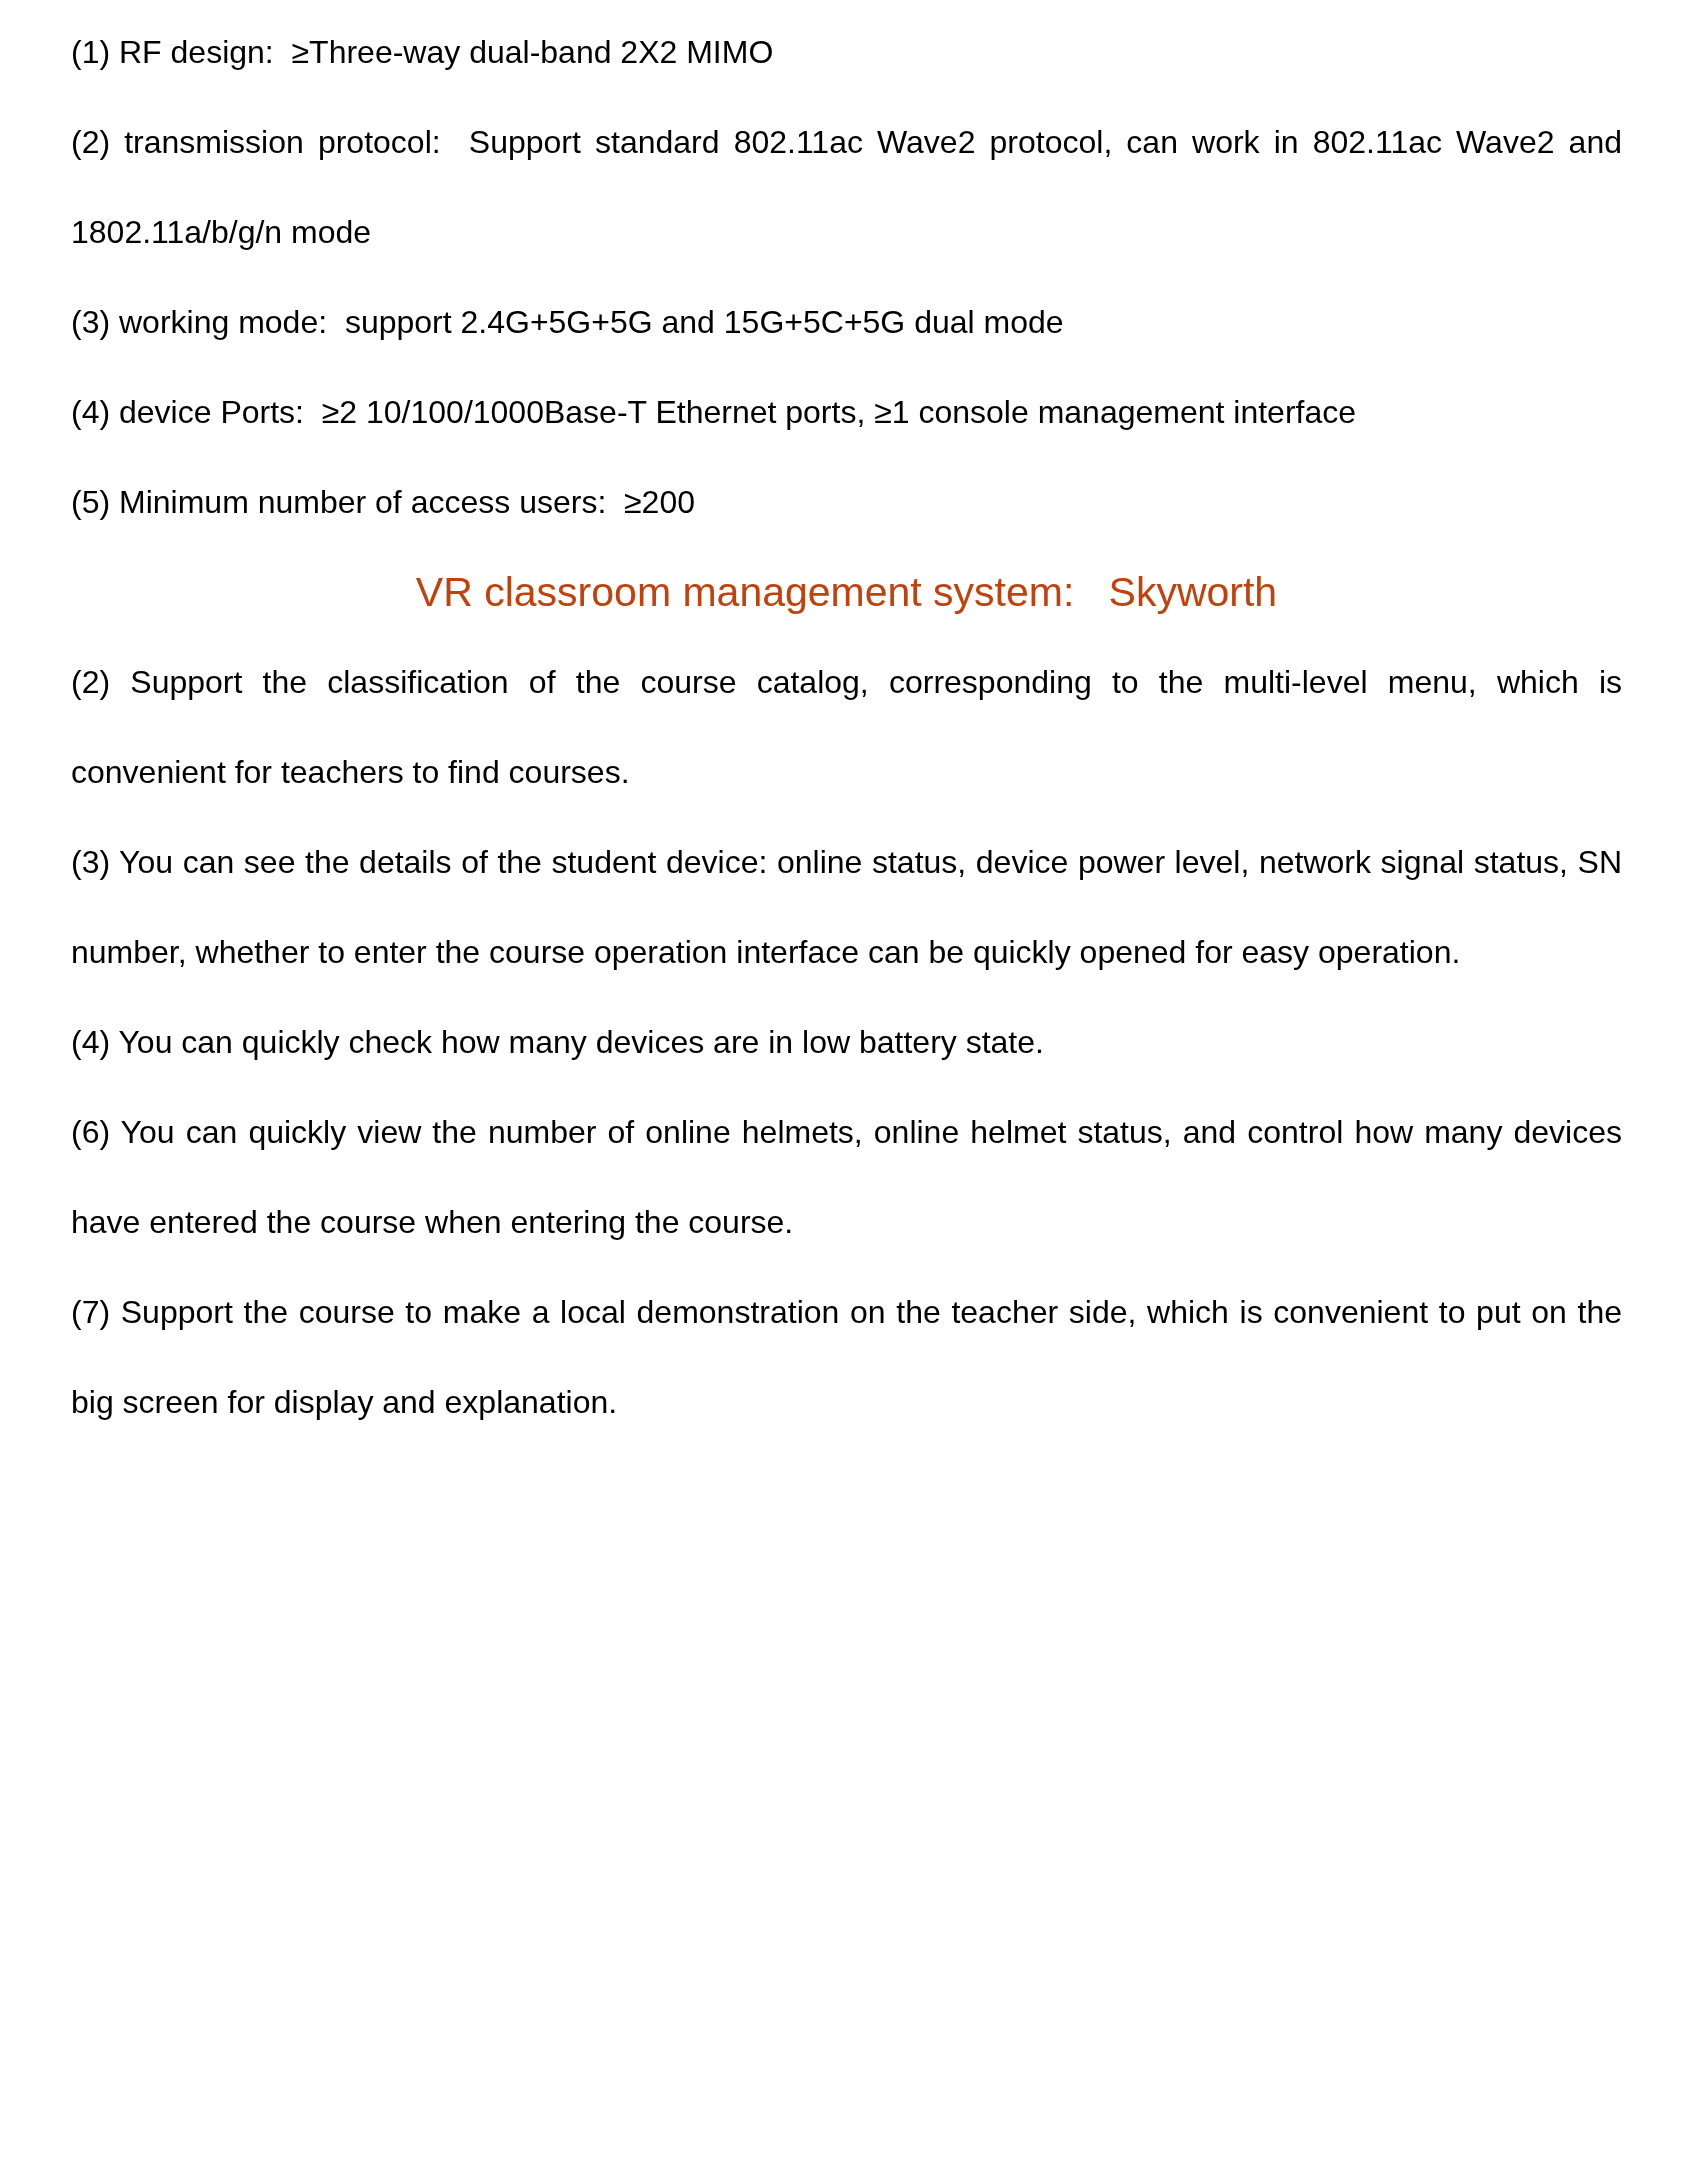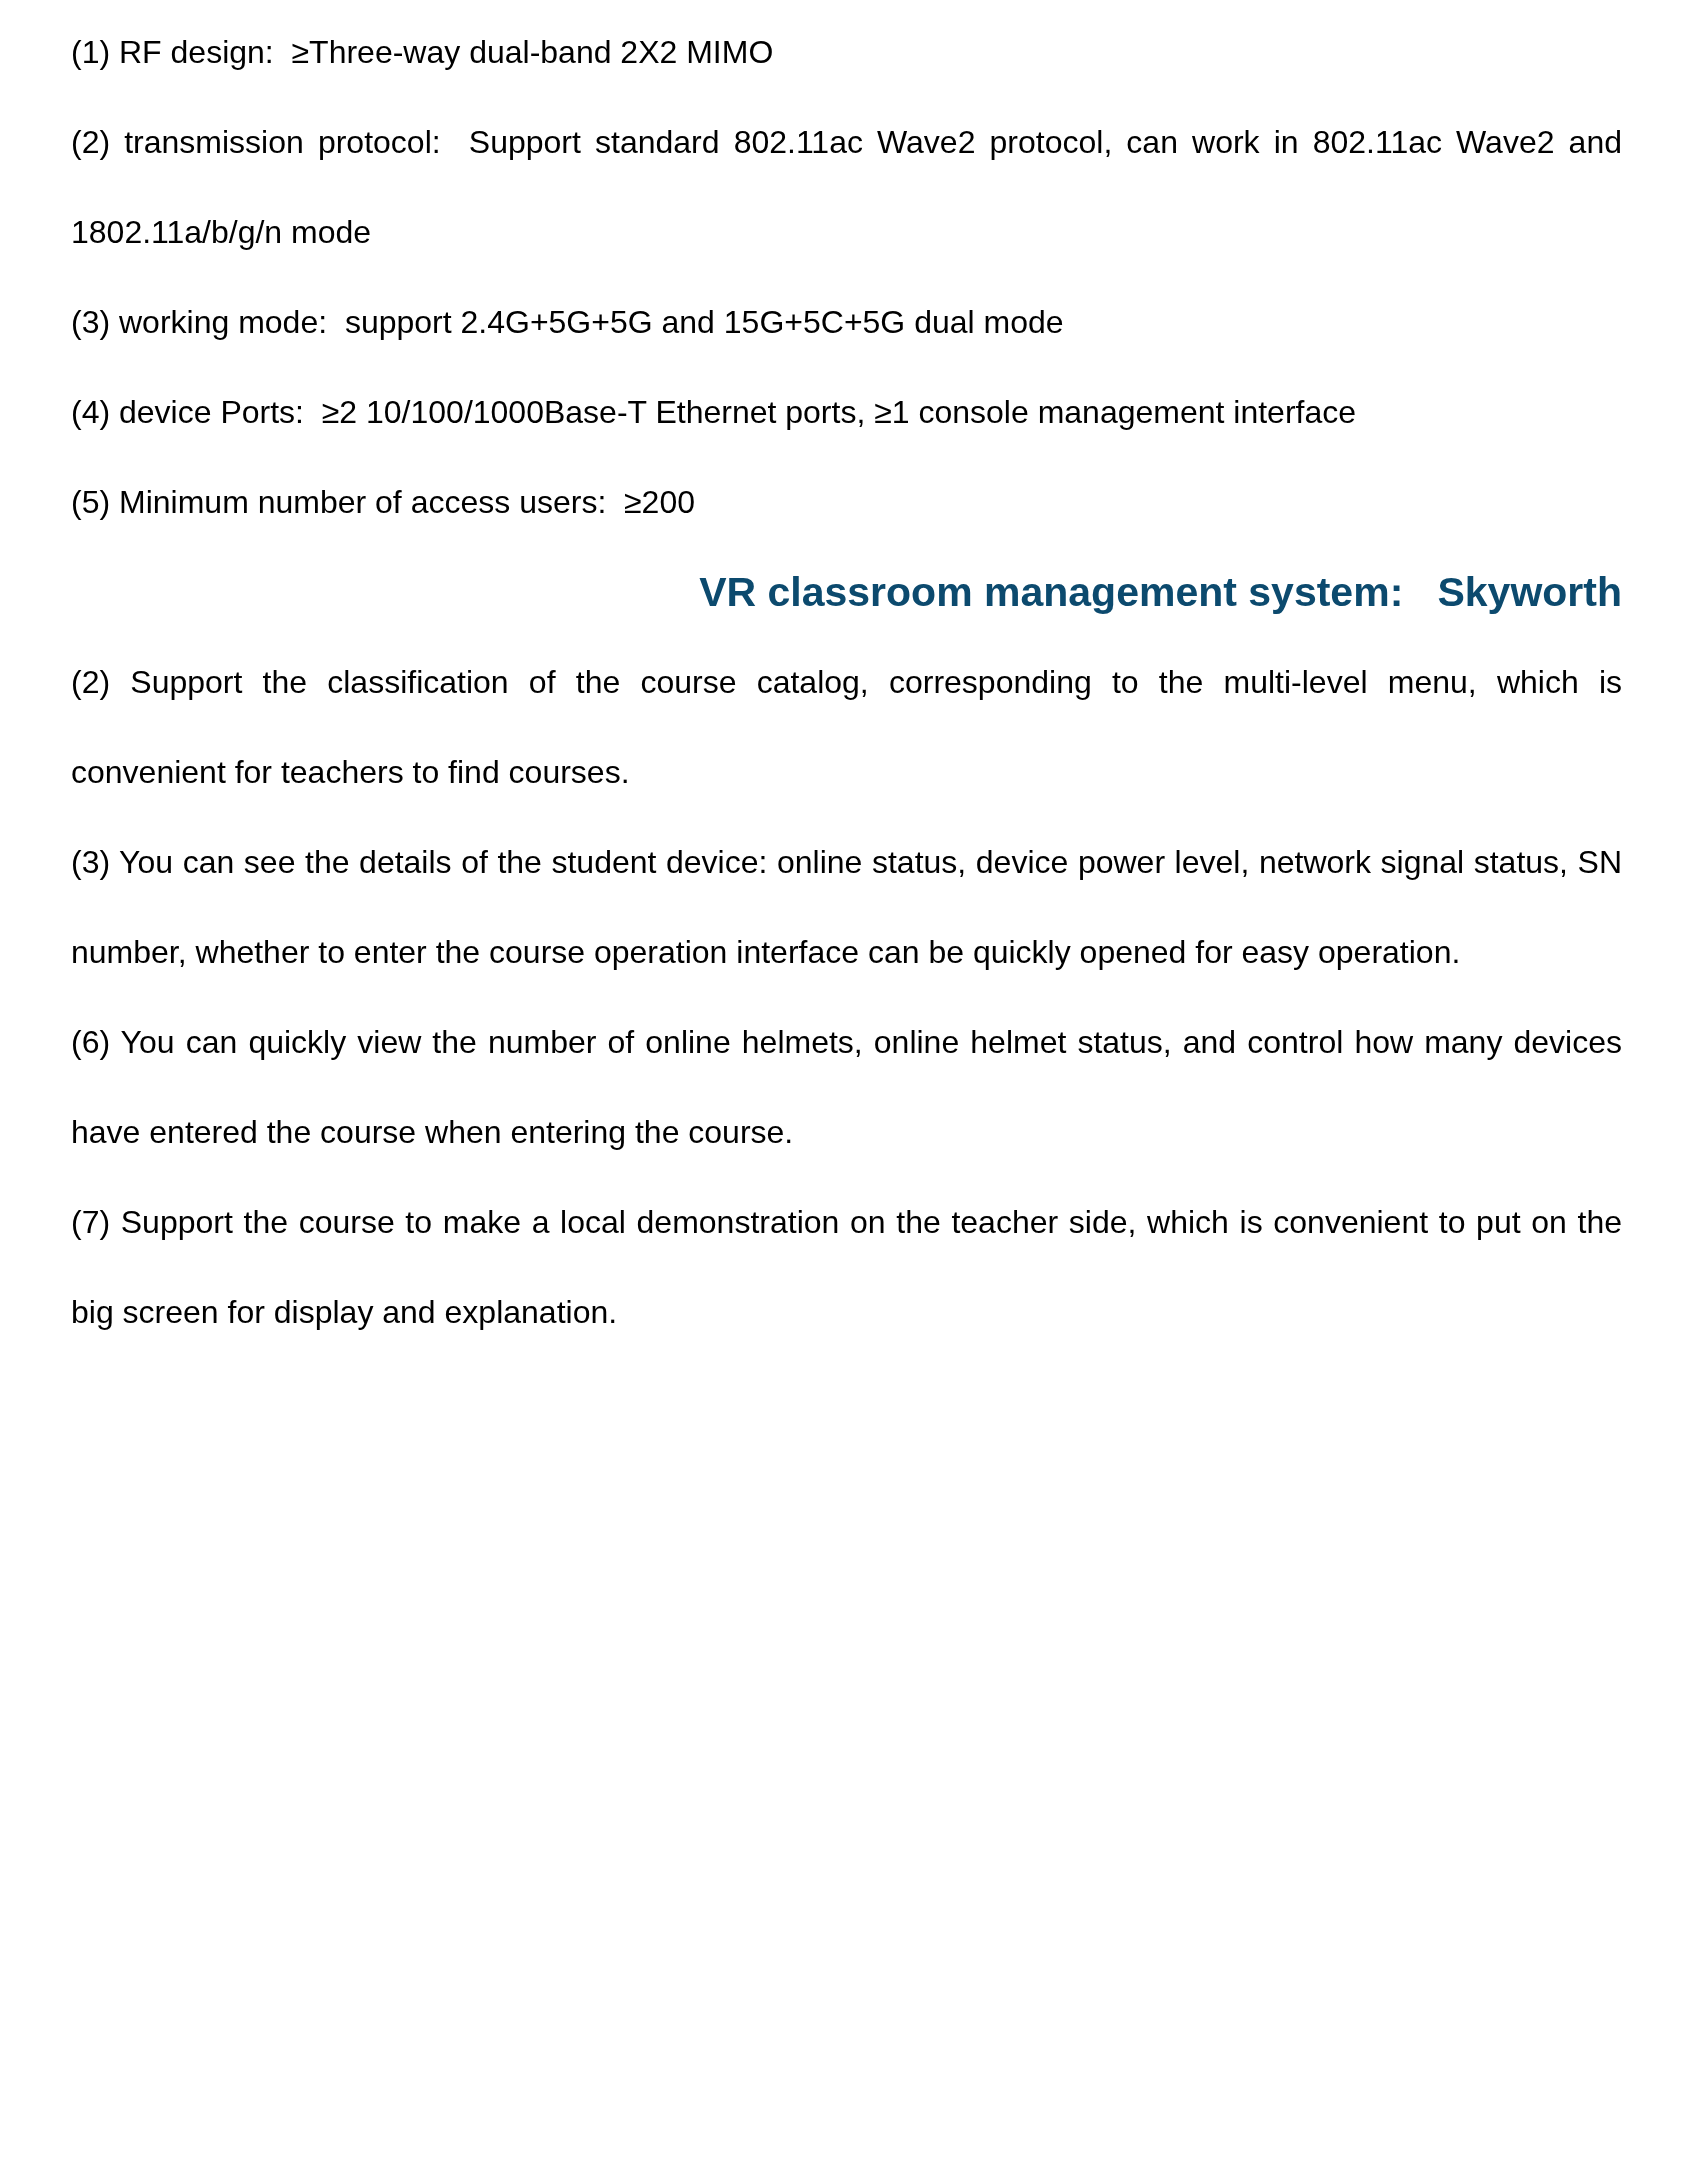--- a/index.html
+++ b/index.html
@@ -22,39 +22,40 @@
   }
   .para {
     margin: 0;
     text-align: justify;
     white-space: pre-wrap;
     color: #000000;
   }
   .section-heading {
     margin: 0;
     font-size: 41px;
-    font-weight: 700;
+    font-weight: 400;
     line-height: 90px;
-    text-align: right;
+    text-align: center;
     white-space: pre-wrap;
-    color: #0c4a6e;
+    color: #c2410c;
   }
 </style>
 </head>
 <body>
 
 <div class="page">
 
   <p class="para">(1) RF design:  ≥Three-way dual-band 2X2 MIMO</p>
   <p class="para">(2) transmission protocol:  Support standard 802.11ac Wave2 protocol, can work in 802.11ac Wave2 and 1802.11a/b/g/n mode</p>
   <p class="para">(3) working mode:  support 2.4G+5G+5G and 15G+5C+5G dual mode</p>
   <p class="para">(4) device Ports:  ≥2 10/100/1000Base-T Ethernet ports, ≥1 console management interface</p>
   <p class="para">(5) Minimum number of access users:  ≥200</p>
 
   <h1 class="section-heading">VR classroom management system:   Skyworth</h1>
 
   <p class="para">(2) Support the classification of the course catalog, corresponding to the multi-level menu, which is convenient for teachers to find courses.</p>
   <p class="para">(3) You can see the details of the student device: online status, device power level, network signal status, SN number, whether to enter the course operation interface can be quickly opened for easy operation.</p>
+  <p class="para">(4) You can quickly check how many devices are in low battery state.</p>
   <p class="para">(6) You can quickly view the number of online helmets, online helmet status, and control how many devices have entered the course when entering the course.</p>
   <p class="para">(7) Support the course to make a local demonstration on the teacher side, which is convenient to put on the big screen for display and explanation.</p>
 
 </div>
 
 
 </body></html>

